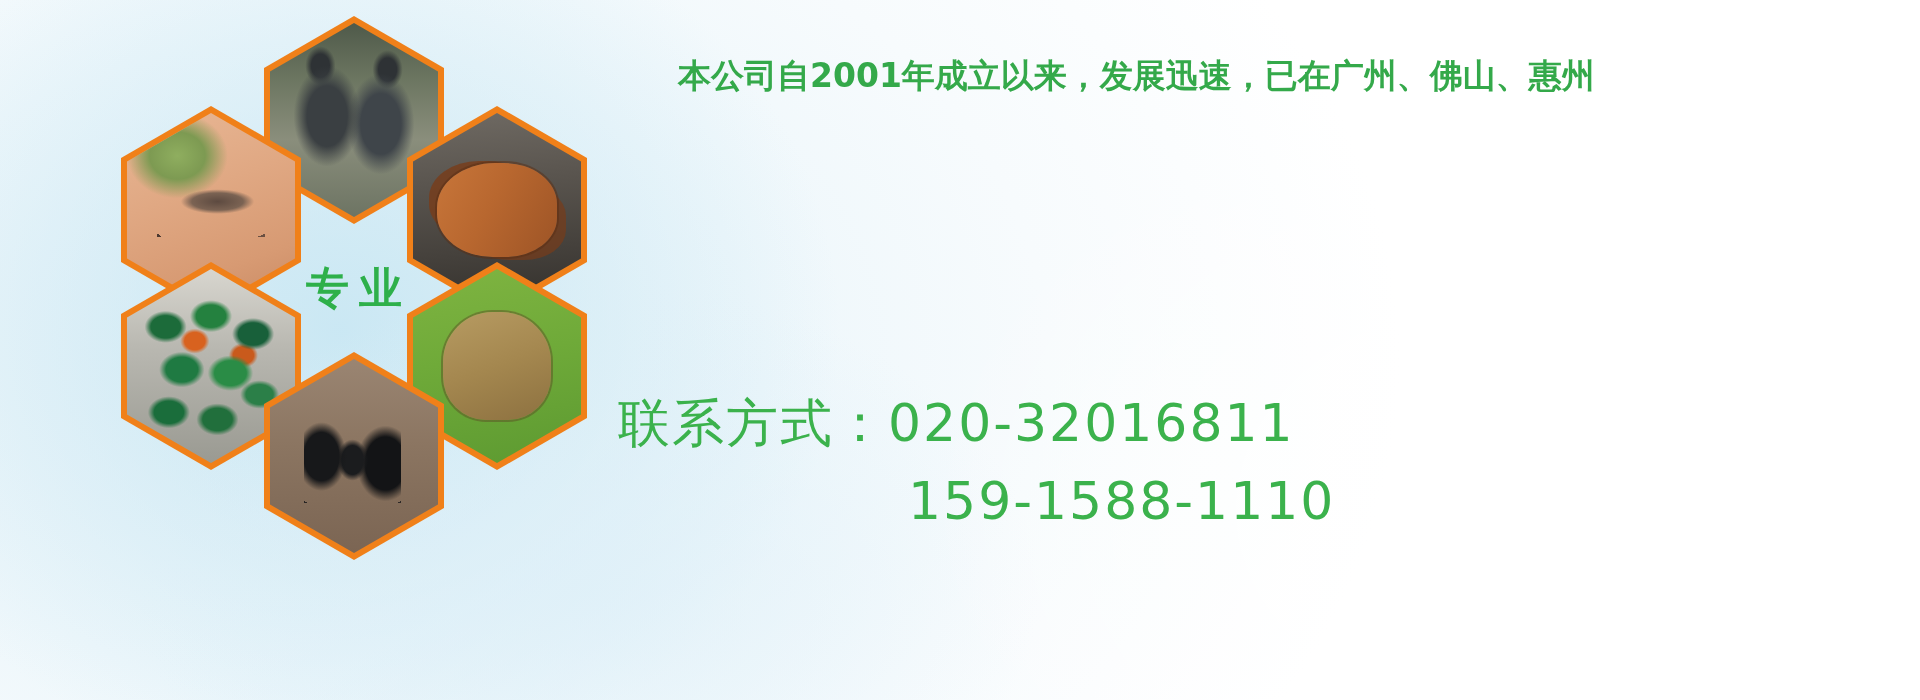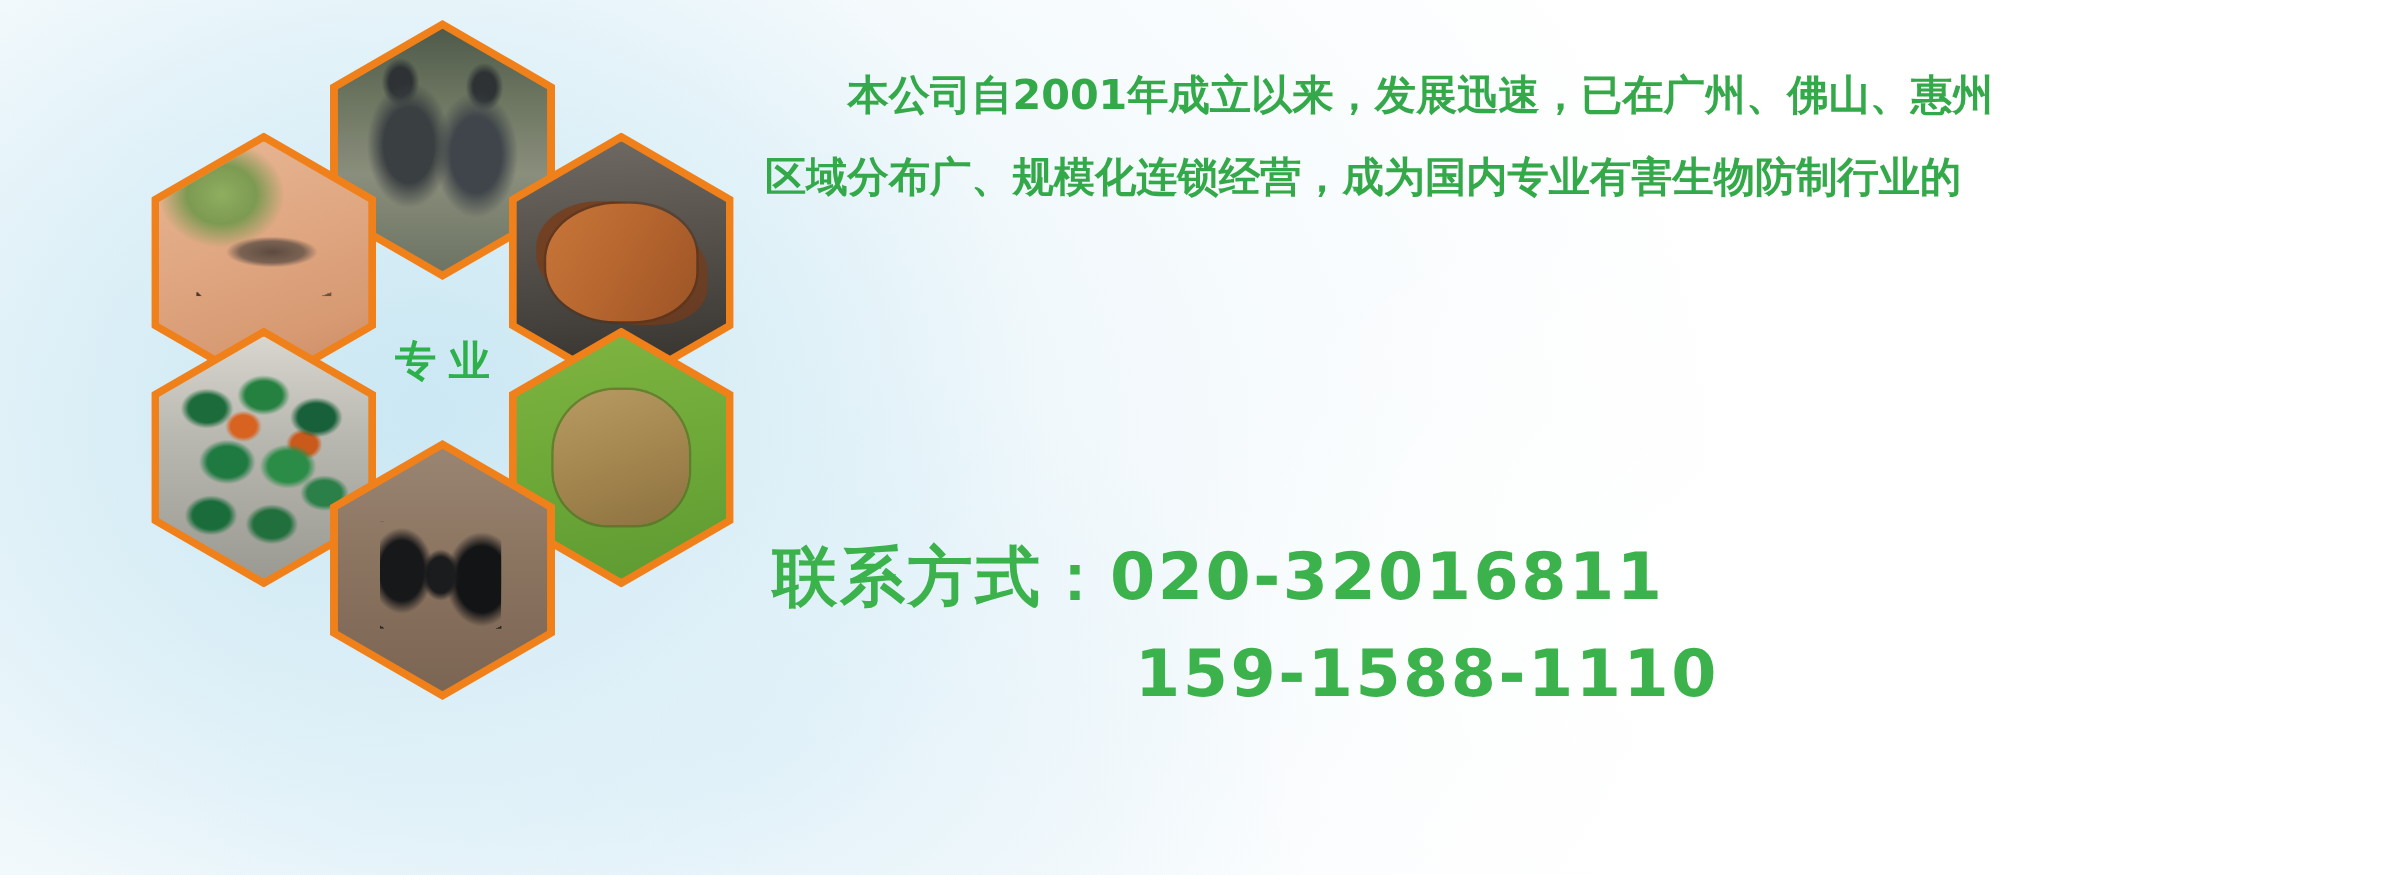--- a/index.html
+++ b/index.html
@@ -61,21 +61,21 @@
 
   
   #hex-center {
     position:absolute; left:178px; top:174px;
     width:180px; height:208px;
     display:flex; flex-direction:column; align-items:center; justify-content:center;
     gap:14px;
     z-index:5;
   }
   #hex-center .cz {
-    font-size:33px; font-weight:bold; color:#2eb04a;
+    font-size:43px; font-weight:bold; color:#2eb04a;
     letter-spacing:10px; text-indent:10px; line-height:1;
     font-family:"DejaVu Sans","Liberation Sans",sans-serif;
     text-align:center;
   }
 
   
   .art-mosquito {
     background:
       radial-gradient(closest-side at 30% 22%, #8fae5f 0%, #7d9a52 55%, rgba(125,154,82,0) 100%),
       linear-gradient(160deg,#e8b795 0%,#e0a883 40%,#d79a73 75%,#c98a63 100%);
@@ -158,23 +158,23 @@
     font-size:33px;
     line-height:56px;
     font-weight:bold;
     letter-spacing:0px;
     font-family:"DejaVu Sans","Liberation Sans",sans-serif;
   }
   #body-copy .line { white-space:nowrap;margin-top:10px; }
   #body-copy .line.first { text-indent:66px; }
 
   #contact {
-    position:absolute; left:618px; top:423px; width:1300px;
+    position:absolute; left:618px; top:384px; width:1300px;
     color:#3bb24c;
-    font-weight:bold;
+    font-weight:normal;
     font-family:"DejaVu Sans","Liberation Sans",sans-serif;
   }
   #contact .row {
     font-size:52px;
     line-height:78px;
     letter-spacing:2px;
     white-space:nowrap;
   }
   #contact .row.second { padding-left:290px; }
 </style>
@@ -225,21 +225,20 @@
       </div>
     </div>
 
     <div id="hex-center">
       <span class="cz">专业</span>
     </div>
   </div>
 
   <div id="body-copy">
     <div class="line first">本公司自2001年成立以来，发展迅速，已在广州、佛山、惠州</div>
-    <div class="line">区域分布广、规模化连锁经营，成为国内专业有害生物防制行业的</div>
   </div>
 
   <div id="contact">
     <div class="row">联系方式：020-32016811</div>
     <div class="row second">159-1588-1110</div>
   </div>
 
 </div>
 
 </body></html>

